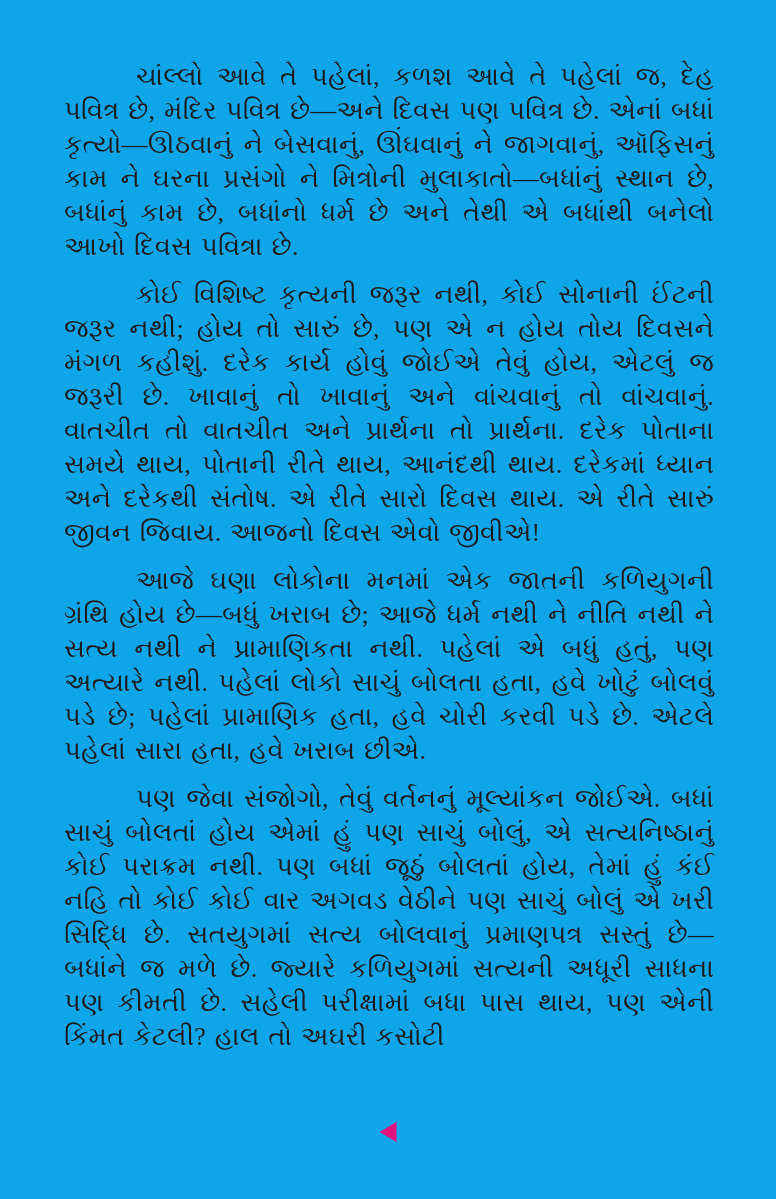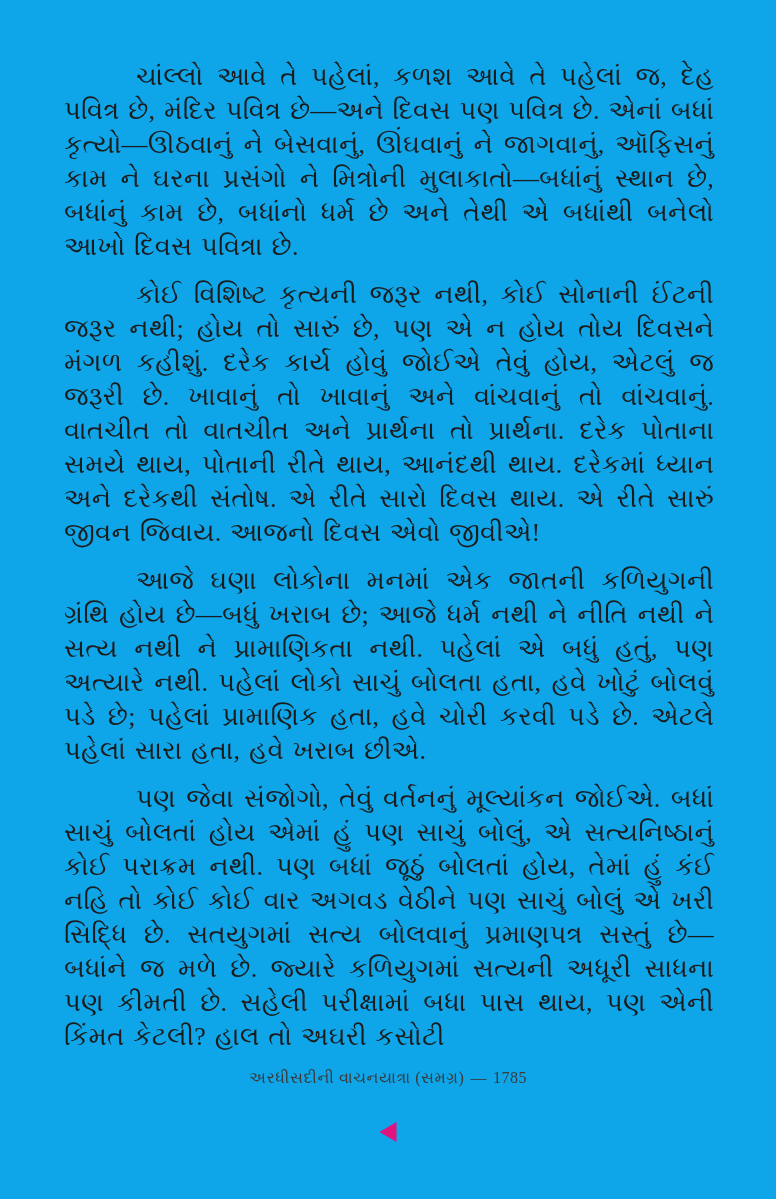--- a/index.html
+++ b/index.html
@@ -75,18 +75,15 @@
 <div class="page">
   <div class="content">
     <p class="body-para">ચાંલ્લો આવે તે પહેલાં, કળશ આવે તે પહેલાં જ, દેહ પવિત્ર છે, મંદિર પવિત્ર છે—અને દિવસ પણ પવિત્ર છે. એનાં બધાં કૃત્યો—ઊઠવાનું ને બેસવાનું, ઊંઘવાનું ને જાગવાનું, ઑફિસનું કામ ને ઘરના પ્રસંગો ને મિત્રોની મુલાકાતો—બધાંનું સ્થાન છે, બધાંનું કામ છે, બધાંનો ધર્મ છે અને તેથી એ બધાંથી બનેલો આખો દિવસ પવિત્રા છે.</p>
     <p class="body-para">કોઈ વિશિષ્ટ કૃત્યની જરૂર નથી, કોઈ સોનાની ઈંટની જરૂર નથી; હોય તો સારું છે, પણ એ ન હોય તોય દિવસને મંગળ કહીશું. દરેક કાર્ય હોવું જોઈએ તેવું હોય, એટલું જ જરૂરી છે. ખાવાનું તો ખાવાનું અને વાંચવાનું તો વાંચવાનું. વાતચીત તો વાતચીત અને પ્રાર્થના તો પ્રાર્થના. દરેક પોતાના સમયે થાય, પોતાની રીતે થાય, આનંદથી થાય. દરેકમાં ધ્યાન અને દરેકથી સંતોષ. એ રીતે સારો દિવસ થાય. એ રીતે સારું જીવન જિવાય. આજનો દિવસ એવો જીવીએ!</p>
 
 
     <p class="body-para">આજે ઘણા લોકોના મનમાં એક જાતની કળિયુગની ગ્રંથિ હોય છે—બધું ખરાબ છે; આજે ધર્મ નથી ને નીતિ નથી ને સત્ય નથી ને પ્રામાણિકતા નથી. પહેલાં એ બધું હતું, પણ અત્યારે નથી. પહેલાં લોકો સાચું બોલતા હતા, હવે ખોટું બોલવું પડે છે; પહેલાં પ્રામાણિક હતા, હવે ચોરી કરવી પડે છે. એટલે પહેલાં સારા હતા, હવે ખરાબ છીએ.</p>
     <p class="body-para">પણ જેવા સંજોગો, તેવું વર્તનનું મૂલ્યાંકન જોઈએ. બધાં સાચું બોલતાં હોય એમાં હું પણ સાચું બોલું, એ સત્યનિષ્ઠાનું કોઈ પરાક્રમ નથી. પણ બધાં જૂઠું બોલતાં હોય, તેમાં હું કંઈ નહિ તો કોઈ કોઈ વાર અગવડ વેઠીને પણ સાચું બોલું એ ખરી સિદ્ધિ છે. સતયુગમાં સત્ય બોલવાનું પ્રમાણપત્ર સસ્તું છે—બધાંને જ મળે છે. જ્યારે કળિયુગમાં સત્યની અધૂરી સાધના પણ કીમતી છે. સહેલી પરીક્ષામાં બધા પાસ થાય, પણ એની કિંમત કેટલી? હાલ તો અઘરી કસોટી</p>
   </div>
 
-  <div class="footer">
-    <span>અરધીસદીની વાચનયાત્રા (સમગ્ર)</span><span class="sep">—</span><span>1785</span>
-  </div>
 
   <div class="end-marker"></div>
 </div>
 
 </body></html>

